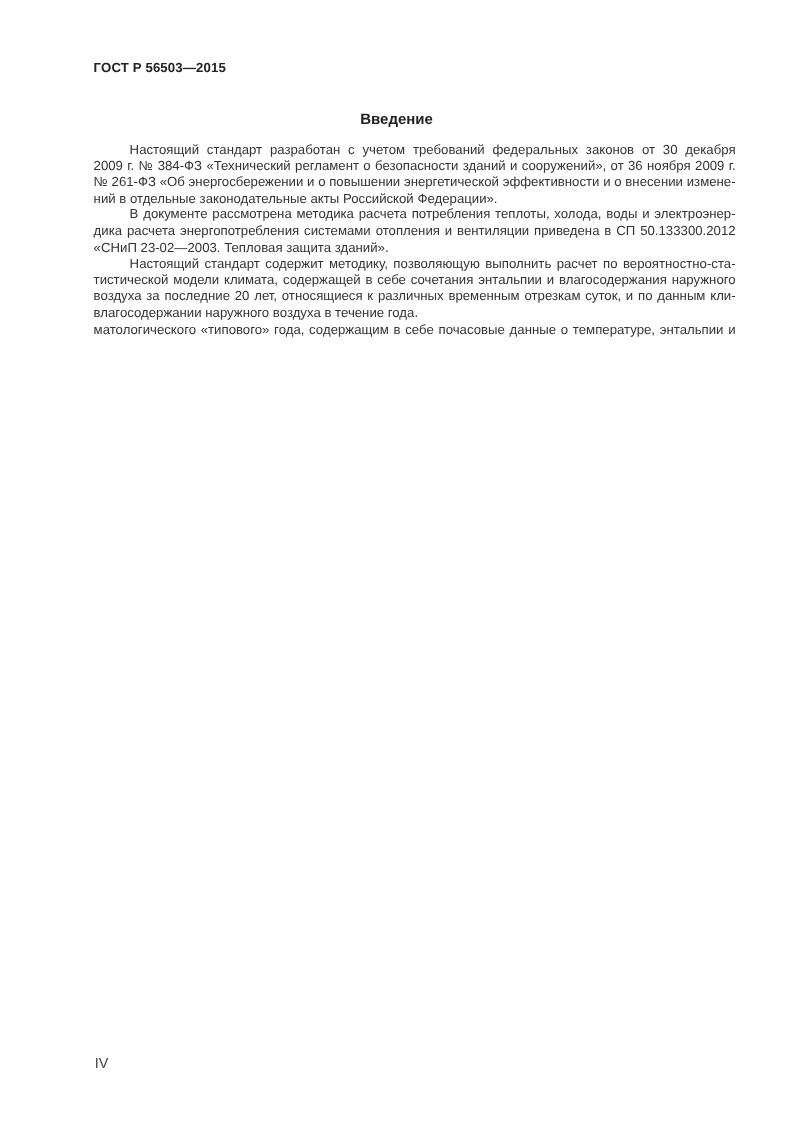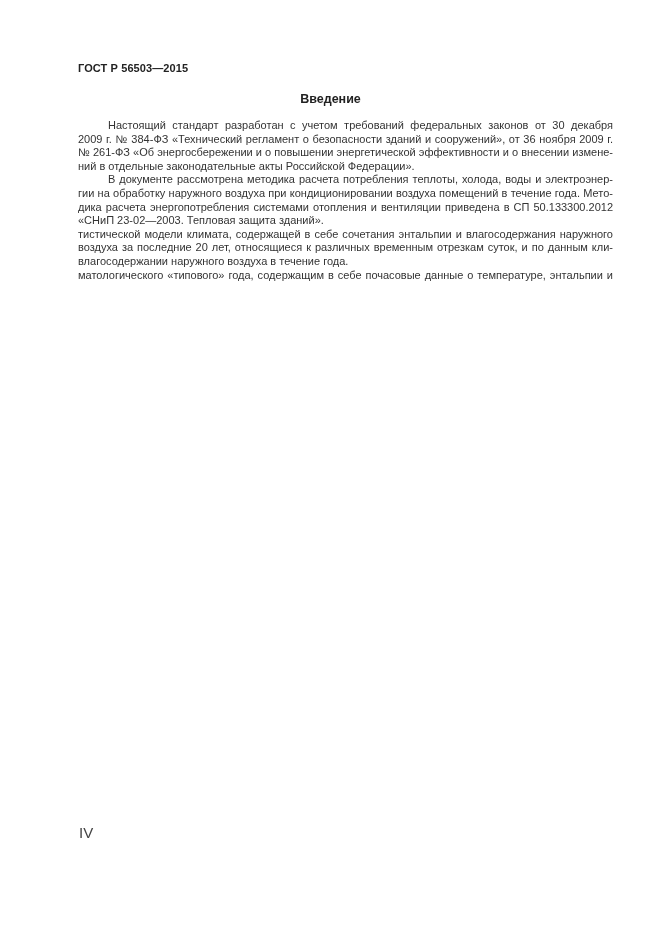--- a/index.html
+++ b/index.html
@@ -11,21 +11,21 @@
       width: 661px;
       height: 935px;
       position: relative;
       overflow: hidden;
       font-family: "Liberation Sans", "DejaVu Sans", sans-serif;
       color: #2a2a2a;
     }
     .page-header {
       position: absolute;
       left: 78px;
-      top: 62px;
+      top: 51px;
       font-size: 11px;
       font-weight: bold;
       color: #222;
       letter-spacing: 0.1px;
     }
     .section-title {
       position: absolute;
       left: 0;
       right: 0;
       top: 92px;
@@ -52,22 +52,22 @@
     }
     .line.indent {
       padding-left: 30px;
     }
     .line.last {
       text-align-last: left;
     }
     .page-number {
       position: absolute;
       left: 79px;
-      top: 824px;
-      font-size: 15px;
+      top: 879px;
+      font-size: 12px;
       color: #444;
     }
   </style>
 </head>
 <body>
 
 <div>
 
   <div class="page-header">ГОСТ Р 56503—2015</div>
 
@@ -75,25 +75,25 @@
 
   <div class="body-text">
     <div>
       <span class="line indent">Настоящий стандарт разработан с учетом требований федеральных законов от 30 декабря</span>
       <span class="line">2009 г. № 384-ФЗ «Технический регламент о безопасности зданий и сооружений», от 36 ноября 2009 г.</span>
       <span class="line">№ 261-ФЗ «Об энергосбережении и о повышении энергетической эффективности и о внесении измене-</span>
       <span class="line last">ний в отдельные законодательные акты Российской Федерации».</span>
     </div>
     <div>
       <span class="line indent">В документе рассмотрена методика расчета потребления теплоты, холода, воды и электроэнер-</span>
-      <span class="line">гии на обработку наружного воздуха при кондиционировании воздуха помещений в течение года. Мето-</span>
       <span class="line">дика расчета энергопотребления системами отопления и вентиляции приведена в СП 50.133300.2012</span>
       <span class="line last">«СНиП 23-02—2003. Тепловая защита зданий».</span>
     </div>
     <div>
+      <span class="line indent">Настоящий стандарт содержит методику, позволяющую выполнить расчет по вероятностно-ста-</span>
       <span class="line">тистической модели климата, содержащей в себе сочетания энтальпии и влагосодержания наружного</span>
       <span class="line">воздуха за последние 20 лет, относящиеся к различных временным отрезкам суток, и по данным кли-</span>
       <span class="line last">влагосодержании наружного воздуха в течение года.</span>
       <span class="line">матологического «типового» года, содержащим в себе почасовые данные о температуре, энтальпии и</span>
     </div>
   </div>
 
   <div class="page-number">IV</div>
 
 </div>

